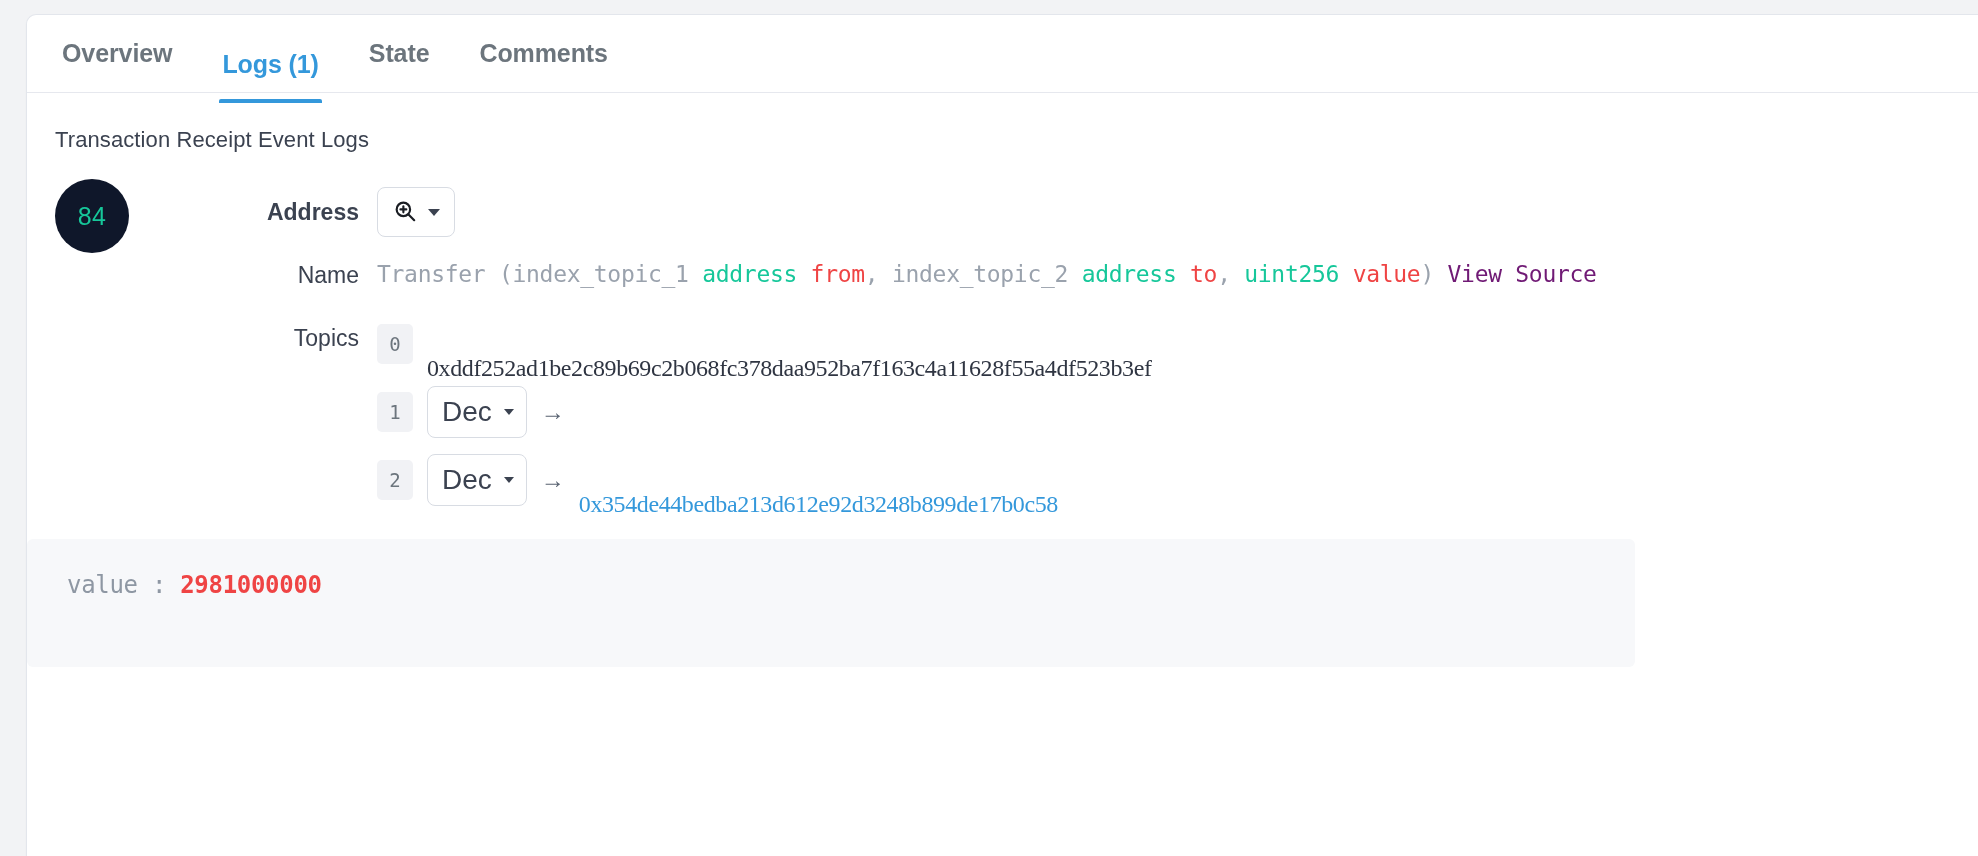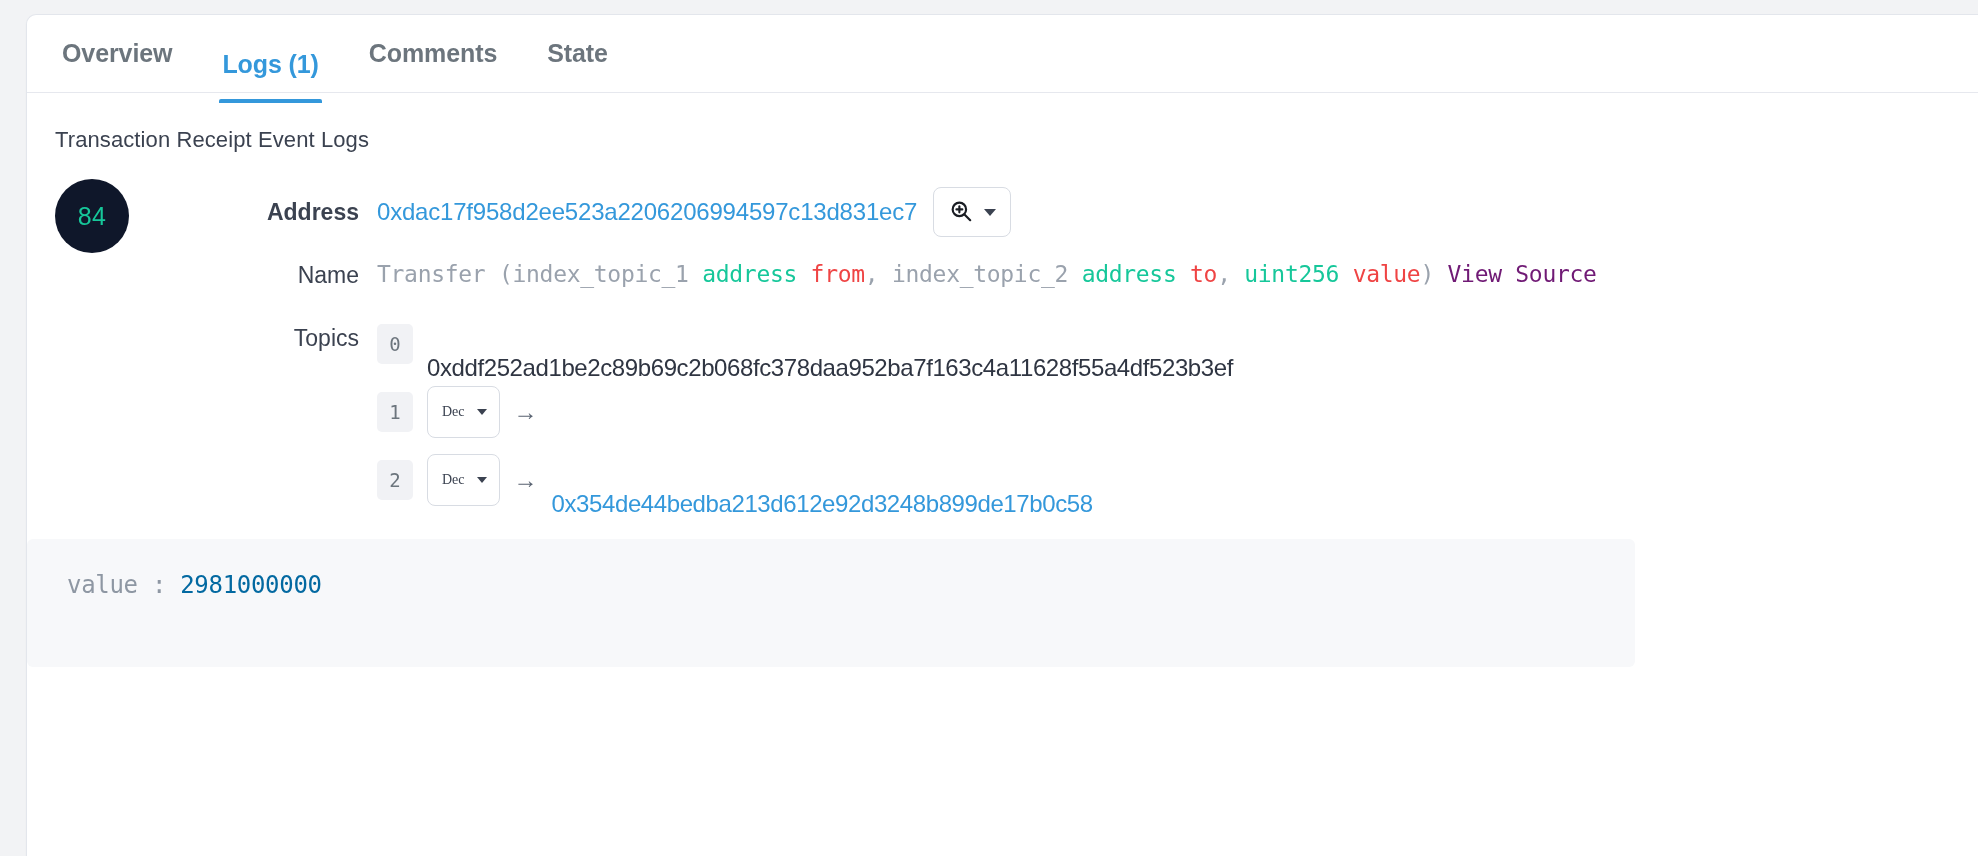--- a/index.html
+++ b/index.html
@@ -202,44 +202,43 @@
     color: #6c757d;
     font-family: "DejaVu Sans Mono", "Liberation Mono", monospace;
   }
 
   .dec-select {
     height: 52px;
     padding: 0 12px 0 14px;
     background: #fff;
     border: 1px solid #d8dce3;
     border-radius: 8px;
-    font-size: 14px;
+    font-size: 28px;
     color: #3b4250;
     display: inline-flex;
     align-items: center;
     gap: 12px;
     cursor: pointer;
-    font-family: Liberation Serif, serif;
   }
 
   .chev-sm {
     width: 0; height: 0;
     border-left: 5px solid transparent;
     border-right: 5px solid transparent;
     border-top: 6px solid #3b4250;
   }
 
   .arrow {
     font-size: 24px;
     color: #5a6472;
     line-height: 1;
   }
 
   .topic-hex {
-    font-family: Liberation Sans, sans-serif;
+    font-family: Liberation Serif, serif;
     font-size: 24px;
     color: #2f3542;
     letter-spacing: -0.4px;
     white-space: nowrap;
     margin-top: 48px;
   }
   .topic-hex.link { color: #3498db; cursor: pointer; }
 
   
   .data-row { align-items: flex-start; padding-top: 18px; }
@@ -254,56 +253,55 @@
     padding: 32px 0 0 40px;
   }
 
   .data-kv {
     font-family: "DejaVu Sans Mono", "Liberation Mono", monospace;
     font-size: 24px;
     letter-spacing: -0.3px;
   }
   .data-kv .k { color: #8e97a3; }
   .data-kv .sep { color: #8e97a3; }
-  .data-kv .v { color: #0369a1; font-weight: normal; }
+  .data-kv .v { color: #ef4444; font-weight: bold; }
 </style>
 </head>
 <body>
 
 <div id="app">
   <div class="card">
 
     <div class="tabbar">
       <div class="tab">
         <span>Overview</span>
       </div>
       <div class="tab active">
         <span>Logs (1)</span>
       </div>
       <div class="tab">
+        <span>State</span>
+      </div>
+      <div class="tab">
         <span>Comments</span>
-      </div>
-      <div class="tab">
-        <span>State</span>
       </div>
     </div>
 
     <div class="section-title">Transaction Receipt Event Logs</div>
 
     <div class="log-entry">
 
       <div class="badge">84</div>
 
       <div class="rows">
 
         <div class="row addr-row">
           <div class="row-label bold">Address</div>
           <div class="row-body">
             <div class="addr-line">
-              <a class="addr-link" href="#">0xdac17f958d2ee523a2206206994597c13d831ec7</a>
               <button class="magnifier-btn">
                 <span>
                   <svg width="26" height="26" viewBox="0 0 24 24" fill="none" stroke="#1a1d23" stroke-width="2" stroke-linecap="round">
                     <circle cx="10.5" cy="10.5" r="6.2"></circle>
                     <line x1="15.2" y1="15.2" x2="20.5" y2="20.5"></line>
                     <line x1="10.5" y1="7.8" x2="10.5" y2="13.2"></line>
                     <line x1="7.8" y1="10.5" x2="13.2" y2="10.5"></line>
                   </svg>
                 </span>
                 <span class="chev"></span>

